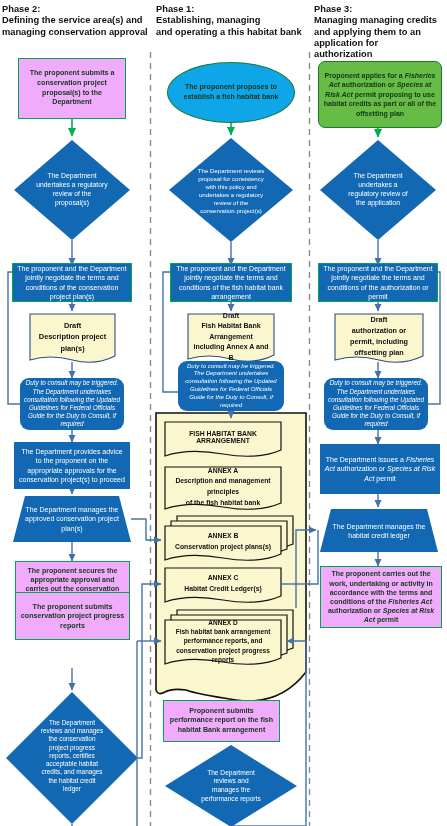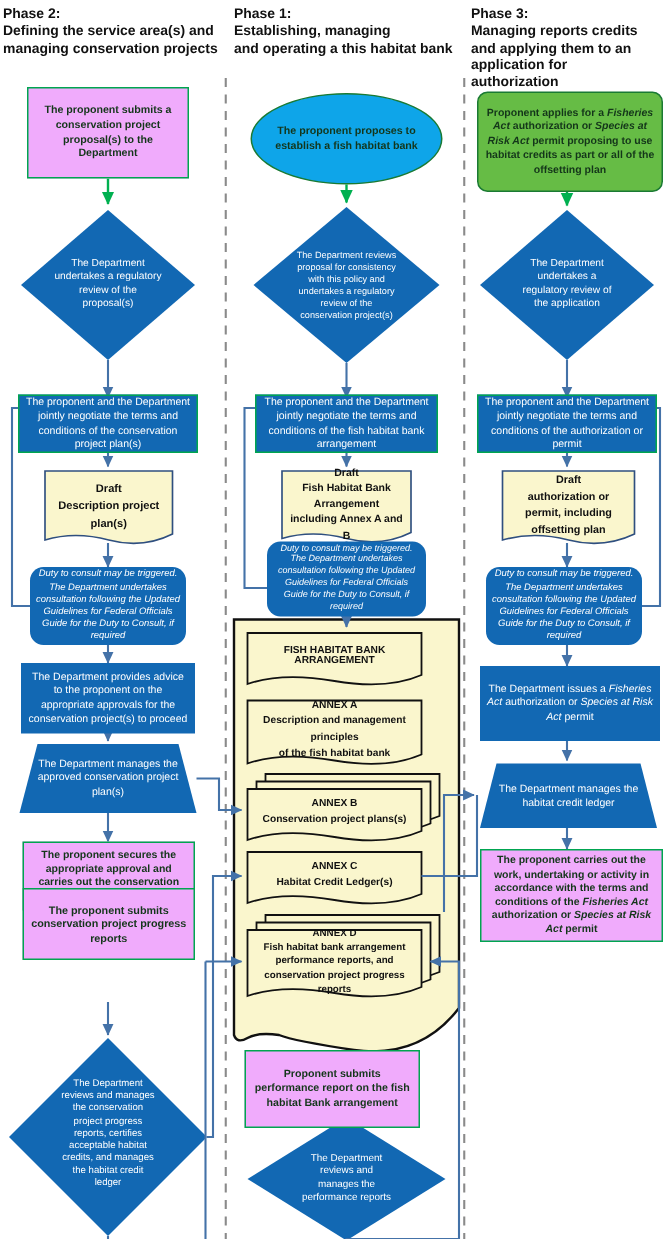--- a/index.html
+++ b/index.html
@@ -121,30 +121,30 @@
     <path d="M426,404 L440,404 L440,272 L424,272" fill="none" stroke="#4472A8" stroke-width="1.4" marker-end="url(#arrB)"></path>
 
     <path d="M281,584 L296,584 L296,584 L306,584" fill="none" stroke="#4472A8" stroke-width="1.4"></path>
     <path d="M306,584 L318,584 L318,530" fill="none" stroke="#4472A8" stroke-width="1.4"></path>
     <path d="M296,608 L296,530 L316,530" fill="none" stroke="#4472A8" stroke-width="1.4" marker-end="url(#arrB)"></path>
   </svg>
 
   <div class="phase-title" style="left:2px;top:4px;width:146px;font-size:9.3px;">
     <div>Phase 2:</div>
     <div>Defining the service area(s) and</div>
-    <div>managing conservation projects</div>
+    <div>managing conservation approval</div>
   </div>
   <div class="phase-title" style="left:156px;top:4px;width:148px;font-size:9.3px;">
     <div>Phase 1:</div>
     <div>Establishing, managing</div>
     <div>and operating a this habitat bank</div>
   </div>
   <div class="phase-title" style="left:314px;top:4px;width:132px;font-size:9.3px;">
     <div>Phase 3:</div>
-    <div>Managing reports credits</div>
+    <div>Managing managing credits</div>
     <div>and applying them to an</div>
     <div>application for</div>
     <div>authorization</div>
   </div>
 
   <div class="node green-box" style="left:18px;top:58px;width:108px;height:61px;font-size:7.1px;line-height:1.35;">
     <span class="txt">The proponent submits a conservation project proposal(s) to the Department</span>
   </div>
 
   <div class="node blue-diamond" style="left:32px;top:152px;width:80px;height:76px;font-size:6.8px;line-height:1.32;">
@@ -224,21 +224,21 @@
   <div class="node doc" style="left:165px;top:569px;width:116px;height:30px;font-size:6.8px;line-height:1.6;font-weight:bold;flex-direction:column;">
     <span class="txt">ANNEX C</span>
     <span class="txt">Habitat Credit Ledger(s)</span>
   </div>
 
   <div class="node doc" style="left:165px;top:621px;width:116px;height:40px;font-size:6.5px;line-height:1.4;font-weight:bold;flex-direction:column;">
     <span class="txt">ANNEX D</span>
     <span class="txt">Fish habitat bank arrangement performance reports, and conservation project progress reports</span>
   </div>
 
-  <div class="node green-box" style="left:163px;top:700px;width:117px;height:52px;font-size:7.1px;line-height:1.34;">
+  <div class="node green-box" style="left:163px;top:700px;width:117px;height:42px;font-size:7.1px;line-height:1.34;">
     <span class="txt">Proponent submits performance report on the fish habitat Bank arrangement</span>
   </div>
 
   <div class="node blue-diamond" style="left:195px;top:752px;width:72px;height:68px;font-size:6.6px;line-height:1.3;">
     <span class="txt">The Department reviews and manages the performance reports</span>
   </div>
 
   <div class="node green-round" style="left:318px;top:61px;width:124px;height:67px;font-size:7.0px;line-height:1.35;">
     <span class="txt">Proponent applies for a <i>Fisheries Act</i> authorization or <i>Species at Risk Act</i> permit proposing to use habitat credits as part or all of the offsetting plan</span>
   </div>

